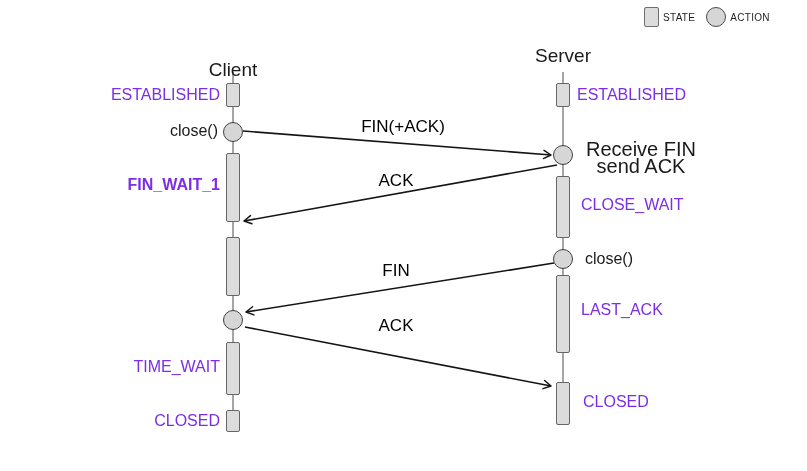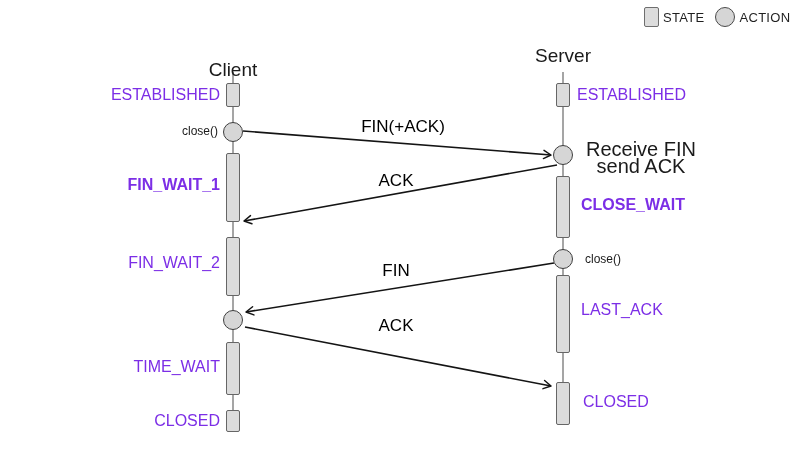--- a/index.html
+++ b/index.html
@@ -21,21 +21,21 @@
   .shape-circle {
     position:absolute; width:20px; height:20px; border-radius:50%;
     background:#d6d6d6; border:1.7px solid #3f3f3f;
   }
   .state-label {
     position:absolute; font-size:16px; line-height:16px; color:#7c2ee6;
     white-space:nowrap;
   }
   .client-side { left:20px; width:200px; text-align:right; }
   .action-label {
-    position:absolute; font-size:12px; line-height:16px; color:#1a1a1a;
+    position:absolute; font-size:16px; line-height:16px; color:#1a1a1a;
     white-space:nowrap;
   }
   .client-action { left:20px; width:198px; text-align:right; }
   .msg-label {
     position:absolute; width:160px; text-align:center;
     font-size:17px; line-height:18px; color:#000000;
   }
   .multiline { width:120px; text-align:center; font-size:20px; line-height:17px; }
 
   .legend {
@@ -43,21 +43,21 @@
     display:flex; align-items:center;
   }
   .legend-square {
     width:15px; height:20px; background:#dcdcdc;
     border:1.5px solid #6e6e6e; border-radius:2px; margin-right:4px;
   }
   .legend-circle {
     width:20px; height:20px; background:#d6d6d6; border-radius:50%;
     border:1.6px solid #4a4a4a; margin:0 4px 0 11px;
   }
-  .legend-text { font-size:13px; line-height:13px; color:#1f1f1f; letter-spacing:0.3px; }
+  .legend-text { font-size:10px; line-height:13px; color:#1f1f1f; letter-spacing:0.3px; }
 </style>
 </head>
 <body>
 
 <div id="stage">
 
   <svg id="wires">
     <defs>
       <marker id="arrow" viewBox="0 0 12 12" refX="10" refY="6" markerWidth="11" markerHeight="11" markerUnits="userSpaceOnUse" orient="auto-start-reverse">
         <path d="M2,1.5 L10,6 L2,10.5" fill="none" stroke="#141414" stroke-width="1.6" stroke-linecap="round" stroke-linejoin="round"></path>
@@ -92,30 +92,29 @@
   <div class="shape-rect" style="left:556px; top:83px;  height:24px;"></div>
   <div class="shape-circle" style="left:553px; top:145px;"></div>
   <div class="shape-rect" style="left:556px; top:176px; height:62px;"></div>
   <div class="shape-circle" style="left:553px; top:249px;"></div>
   <div class="shape-rect" style="left:556px; top:275px; height:78px;"></div>
   <div class="shape-rect" style="left:556px; top:382px; height:43px;"></div>
 
   <div class="state-label client-side" style="top:87px;">ESTABLISHED</div>
   <div class="action-label client-action" style="top:123px;">close()</div>
   <div class="state-label client-side" style="top:177px;font-weight:bold;">FIN_WAIT_1</div>
-  <div class="state-label client-side" style="top:255px;">FIN_WAIT_2</div>
   <div class="state-label client-side" style="top:359px;">TIME_WAIT</div>
   <div class="state-label client-side" style="top:413px;">CLOSED</div>
 
   <div class="state-label" style="left:577px; top:87px;">ESTABLISHED</div>
   <div class="action-label multiline" style="left:581px; top:141px;">
     <span style="display:block;">Receive FIN</span>
     <span style="display:block;">send ACK</span>
   </div>
-  <div class="state-label" style="left:581px; top:197px;font-weight:bold;">CLOSE_WAIT</div>
+  <div class="state-label" style="left:581px; top:197px;">CLOSE_WAIT</div>
   <div class="action-label" style="left:585px; top:251px;">close()</div>
   <div class="state-label" style="left:581px; top:302px;">LAST_ACK</div>
   <div class="state-label" style="left:583px; top:394px;">CLOSED</div>
 
   <div class="msg-label" style="left:323px; top:118px;">FIN(+ACK)</div>
   <div class="msg-label" style="left:316px; top:172px;">ACK</div>
   <div class="msg-label" style="left:316px; top:262px;">FIN</div>
   <div class="msg-label" style="left:316px; top:317px;">ACK</div>
 
 </div>

